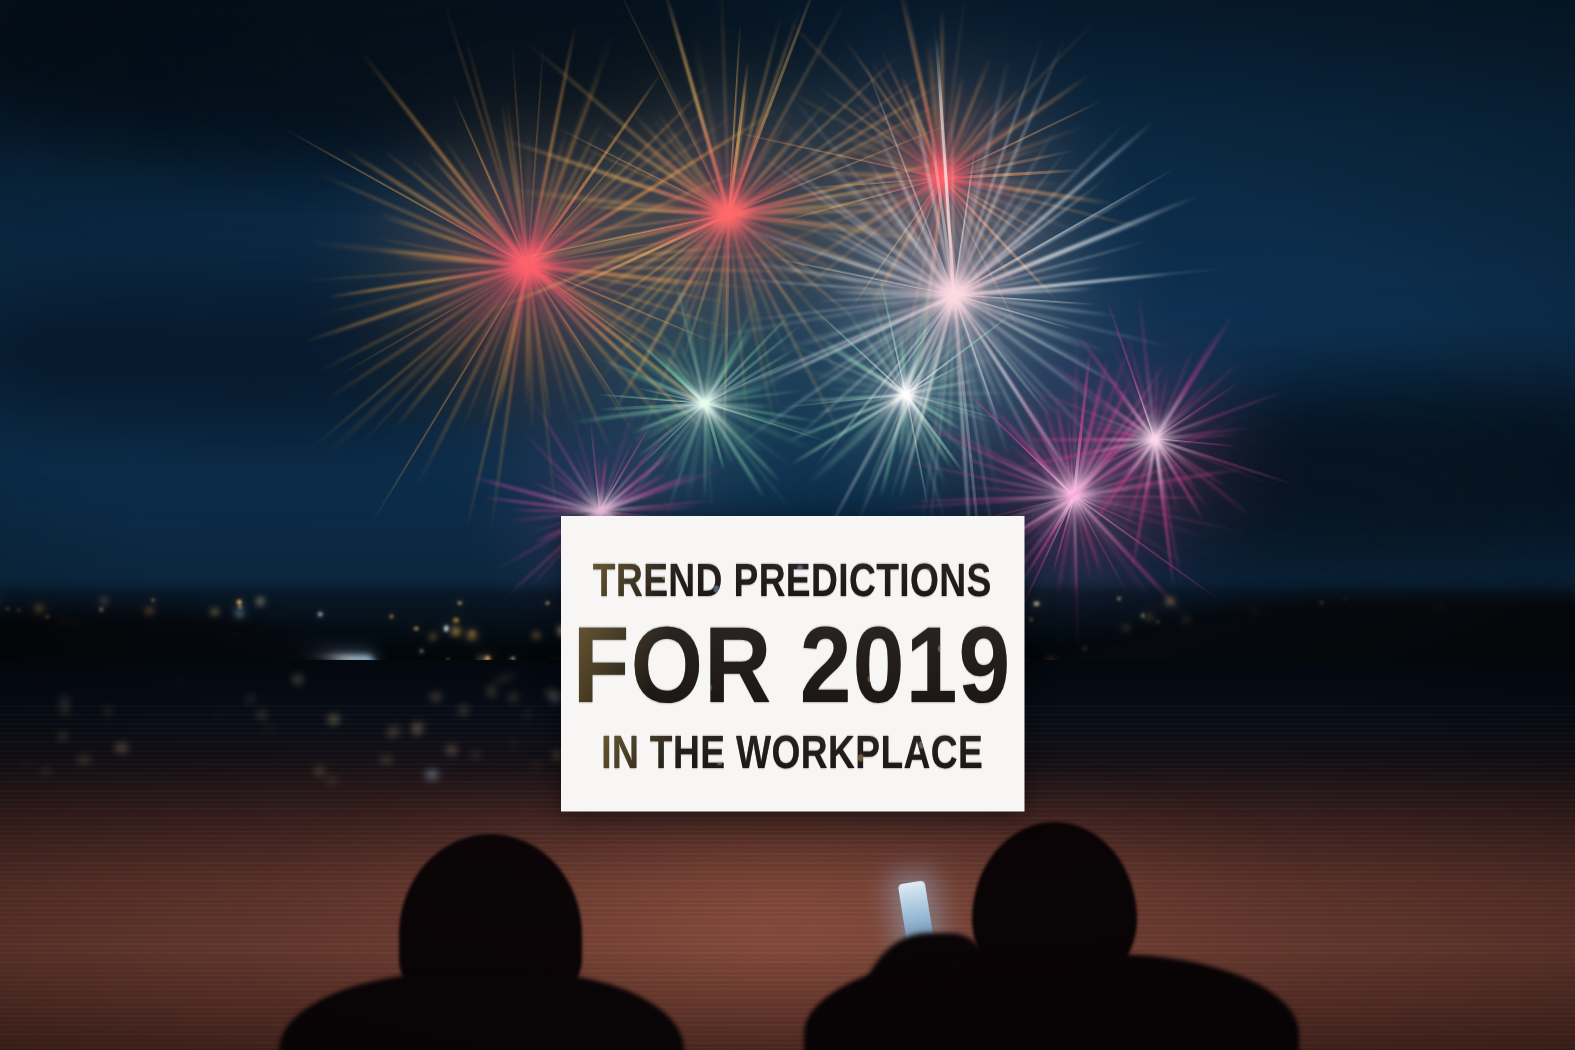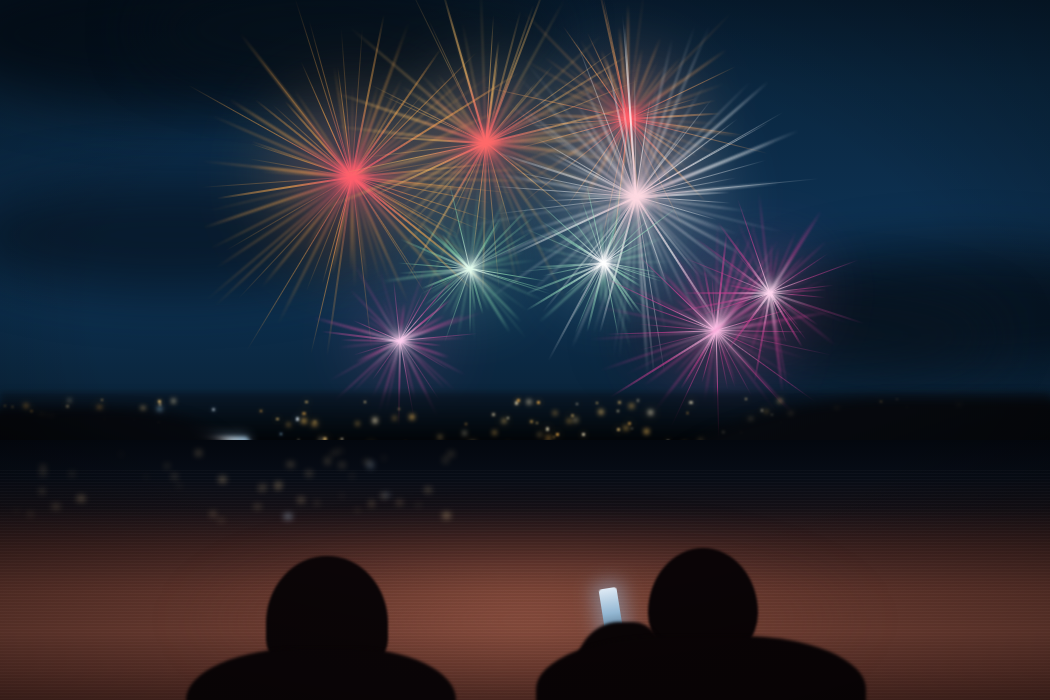--- a/index.html
+++ b/index.html
@@ -1087,14 +1087,19 @@
 
   <div class="person p-right">
     <div class="phone"></div>
     <div class="head"></div>
     <div class="arm"></div>
     <div class="body"></div>
   </div>
 
   <div class="vignette"></div>
 
+  <div class="card">
+    <span class="hl line1">TREND PREDICTIONS</span>
+    <span class="hl line2">FOR 2019</span>
+    <span class="hl line3">IN THE WORKPLACE</span>
+  </div>
 
 </div>
 
 </body></html>

